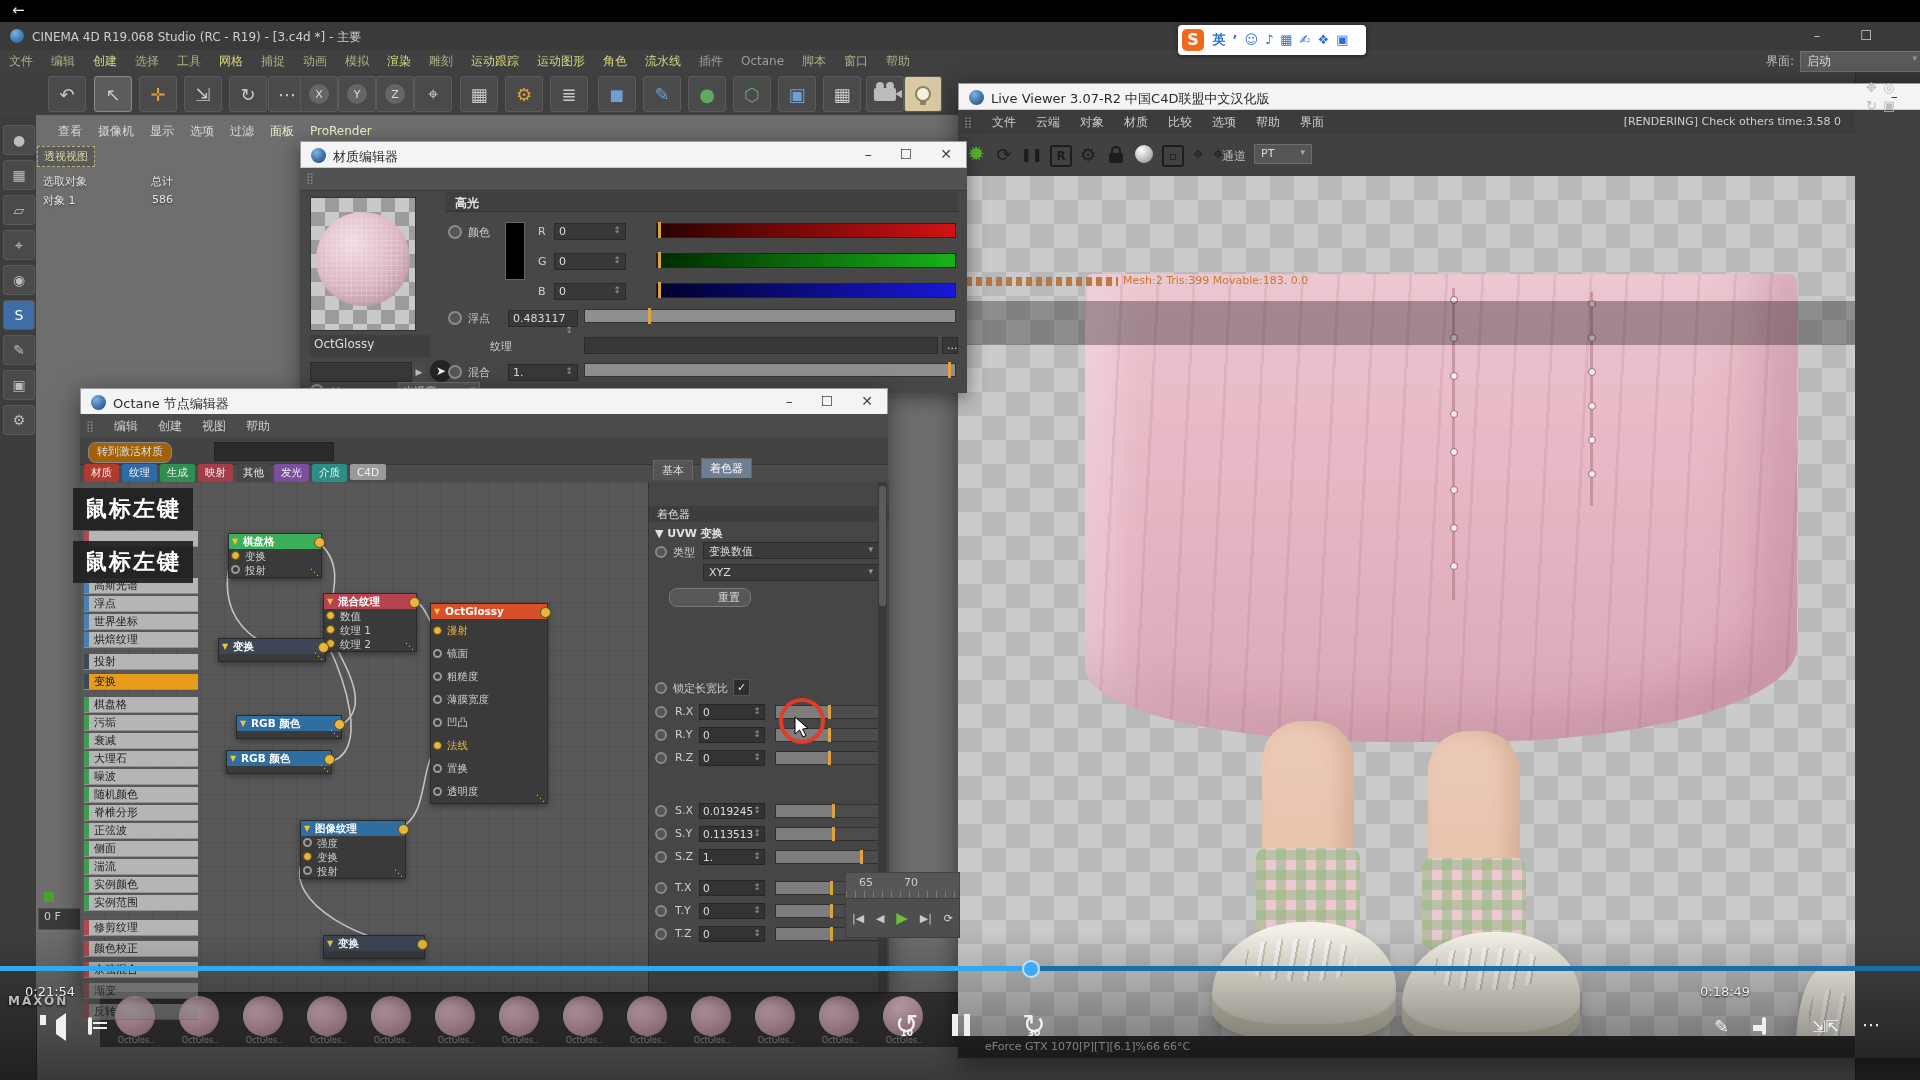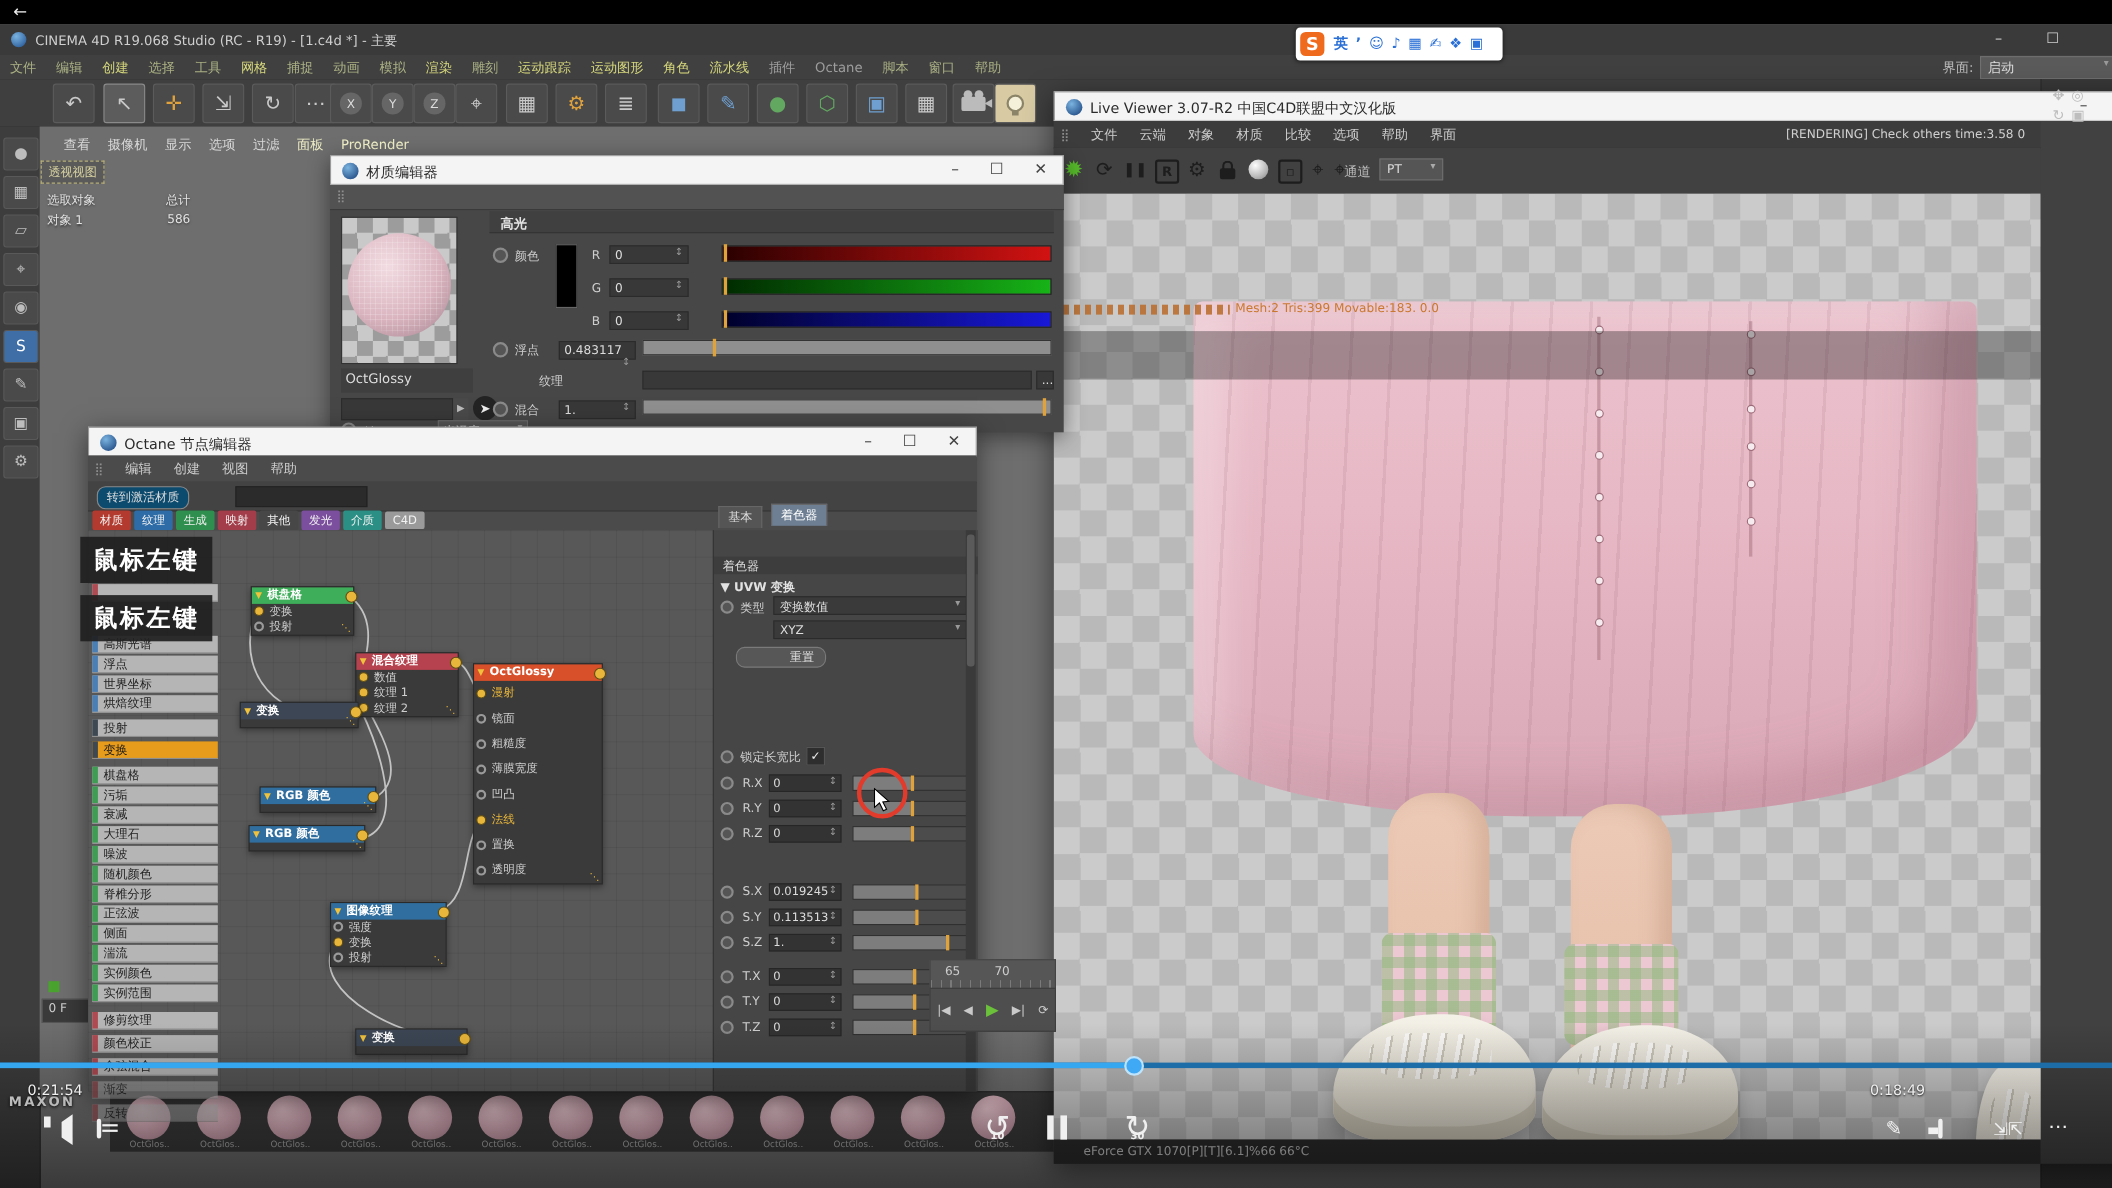--- a/index.html
+++ b/index.html
@@ -81,21 +81,21 @@
   .me-grad{position:absolute;height:13px;top:2px;border:1px solid #222;}
   .tick{position:absolute;top:-2px;width:3px;height:16px;background:#e0a33c;}
   .me-swatch{left:205px;top:81px;width:18px;height:56px;background:#000;border:1px solid #666;}
   .me-slider{position:absolute;height:12px;top:3px;background:#8f8f8f;border:1px solid #333;}
   
   #node-editor{left:80px;top:388px;width:808px;height:604px;background:#4b4b4b;box-shadow:0 6px 22px rgba(0,0,0,.5);}
   .ne-menubar{left:0;top:26px;width:808px;height:24px;background:#4b4b4b;border-bottom:1px solid #3a3a3a;}
   .ne-menubar .menu-item{display:inline-block;padding:4px 10px;color:#cdcdcd;font-size:12px;}
   .grip{color:#8d8d8d;font-size:11px;padding:4px 6px;display:inline-block;}
   .ne-toolbar{left:0;top:50px;width:808px;height:26px;background:#434343;border-bottom:1px solid #363636;}
-  .ne-goto{left:8px;top:4px;height:17px;padding:1px 8px;background:#0c4a6e;border:1px solid #8a8a8a;border-radius:8px;color:#ddd;font-size:11px;}
+  .ne-goto{left:8px;top:4px;height:17px;padding:1px 8px;background:#a16207;border:1px solid #8a8a8a;border-radius:8px;color:#ddd;font-size:11px;}
   .ne-search-lbl{left:102px;top:7px;color:#ccc;font-size:12px;margin-top:44px;}
   .ne-search{left:134px;top:4px;width:118px;height:17px;background:#2b2b2b;border:1px solid #222;}
   .ne-tabs{left:4px;top:76px;height:18px;}
   .ne-tab{display:inline-block;margin-right:3px;padding:2px 7px;font-size:10.5px;color:#f2f2f2;border-radius:2px;}
   .ne-body{left:0;top:94px;width:808px;height:510px;background:#585858;
      background-image:linear-gradient(rgba(0,0,0,.07) 1px,transparent 1px),linear-gradient(90deg,rgba(0,0,0,.07) 1px,transparent 1px);background-size:24px 24px;}
   .ne-list-item{position:absolute;left:4px;width:114px;height:16px;background:#b5b5b5;color:#222;font-size:11px;line-height:16px;padding-left:10px;box-sizing:border-box;border-bottom:1px solid #8f8f8f;}
   .ne-list-item .bar{position:absolute;left:0;top:0;width:5px;height:100%;}
   .ne-list-item.sel{background:#e79c1c;color:#1a1a1a;}
   .ghost{opacity:.55;}
@@ -215,21 +215,21 @@
 <div id="screen">
 
   
   <div class="abs topstrip">
     <span class="abs backarrow">←</span>
   </div>
 
   
   <div class="abs titlebar">
     <span class="abs appicon"></span>
-    <span class="abs apptitle">CINEMA 4D R19.068 Studio (RC - R19) - [1.c4d *] - 主要</span>
+    <span class="abs apptitle">CINEMA 4D R19.068 Studio (RC - R19) - [3.c4d *] - 主要</span>
     <span class="abs winctl" style="right:30px;">– ☐</span>
   </div>
 
   
   <div class="abs menubar">
     <span id="c4d-menu"><span class="menu-item">文件</span><span class="menu-item">编辑</span><span class="menu-item bright">创建</span><span class="menu-item">选择</span><span class="menu-item">工具</span><span class="menu-item bright">网格</span><span class="menu-item">捕捉</span><span class="menu-item">动画</span><span class="menu-item">模拟</span><span class="menu-item bright">渲染</span><span class="menu-item">雕刻</span><span class="menu-item bright">运动跟踪</span><span class="menu-item bright">运动图形</span><span class="menu-item bright">角色</span><span class="menu-item bright">流水线</span><span class="menu-item gray">插件</span><span class="menu-item gray">Octane</span><span class="menu-item">脚本</span><span class="menu-item">窗口</span><span class="menu-item">帮助</span></span>
     <span class="abs iface">界面:</span>
     <span class="abs iface-dd"><span>启动</span><span style="float:right;color:#999;font-size:9px;">▾</span></span>
   </div>
 

